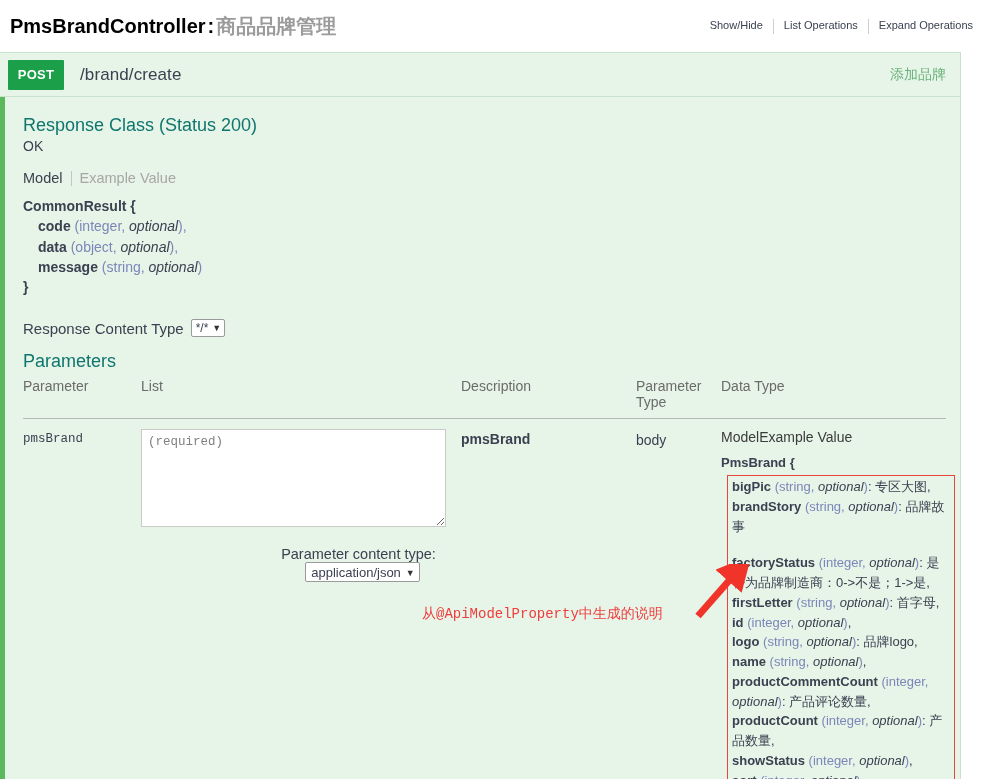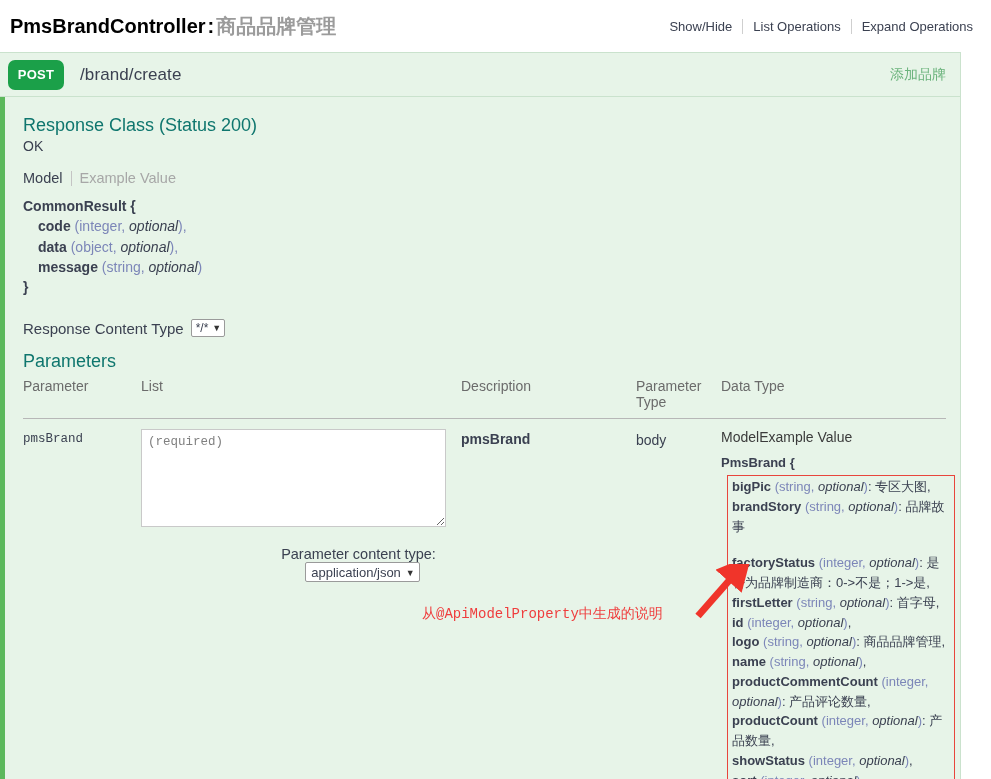--- a/index.html
+++ b/index.html
@@ -34,22 +34,21 @@
     color: #000;
     padding: 0 2px;
   }
   .resource-title .cn {
     color: #9b9b9b;
     font-weight: bold;
   }
   .resource-options {
     margin-left: auto;
     display: flex;
-    align-items: center;
-    font-size: 13px;
+    font-size: 11px;
     color: #3b4151;
     white-space: nowrap;
   }
   .resource-options a {
     color: #3b4151;
     text-decoration: none;
     padding: 0 10px;
     cursor: pointer;
   }
   .resource-options .divider {
@@ -78,21 +77,21 @@
     color: #ffffff;
     font-size: 13px;
     font-weight: bold;
     letter-spacing: .3px;
     width: 56px;
     height: 30px;
     margin: 0 0 0 8px;
     display: flex;
     align-items: center;
     justify-content: center;
-    border-radius: 7px;
+    border-radius: 1px;
   }
   .op-path {
     font-size: 17px;
     color: #3b4151;
     margin-left: 16px;
     letter-spacing: .1px;
   }
   .op-summary {
     margin-left: auto;
     margin-right: 14px;
@@ -412,21 +411,21 @@
             </div>
             <div class="model-block">
               <span class="brace-open">PmsBrand {</span>
               <div class="props-box">
                 <span class="prop-line"><span class="n">bigPic</span> <span class="t"><span>(string, </span><em>optional</em><span>)</span></span><span class="d">: 专区大图,</span></span>
                 <span class="prop-line"><span class="n">brandStory</span> <span class="t"><span>(string, </span><em>optional</em><span>)</span></span><span class="d">: 品牌故事</span></span>
                 <span class="prop-blank"></span>
                 <span class="prop-line"><span class="n">factoryStatus</span> <span class="t"><span>(integer, </span><em>optional</em><span>)</span></span><span class="d">: 是否为品牌制造商：0-&gt;不是；1-&gt;是,</span></span>
                 <span class="prop-line"><span class="n">firstLetter</span> <span class="t"><span>(string, </span><em>optional</em><span>)</span></span><span class="d">: 首字母,</span></span>
                 <span class="prop-line"><span class="n">id</span> <span class="t"><span>(integer, </span><em>optional</em><span>)</span></span><span class="d">,</span></span>
-                <span class="prop-line"><span class="n">logo</span> <span class="t"><span>(string, </span><em>optional</em><span>)</span></span><span class="d">: 商品品牌管理,</span></span>
+                <span class="prop-line"><span class="n">logo</span> <span class="t"><span>(string, </span><em>optional</em><span>)</span></span><span class="d">: 品牌logo,</span></span>
                 <span class="prop-line"><span class="n">name</span> <span class="t"><span>(string, </span><em>optional</em><span>)</span></span><span class="d">,</span></span>
                 <span class="prop-line"><span class="n">productCommentCount</span> <span class="t"><span>(integer, </span><em>optional</em><span>)</span></span><span class="d">: 产品评论数量,</span></span>
                 <span class="prop-line"><span class="n">productCount</span> <span class="t"><span>(integer, </span><em>optional</em><span>)</span></span><span class="d">: 产品数量,</span></span>
                 <span class="prop-line"><span class="n">showStatus</span> <span class="t"><span>(integer, </span><em>optional</em><span>)</span></span><span class="d">,</span></span>
                 <span class="prop-line"><span class="n">sort</span> <span class="t"><span>(integer, </span><em>optional</em><span>)</span></span><span class="d"></span></span>
               </div>
               <span class="brace-close">}</span>
             </div>
           </td>
         </tr>

